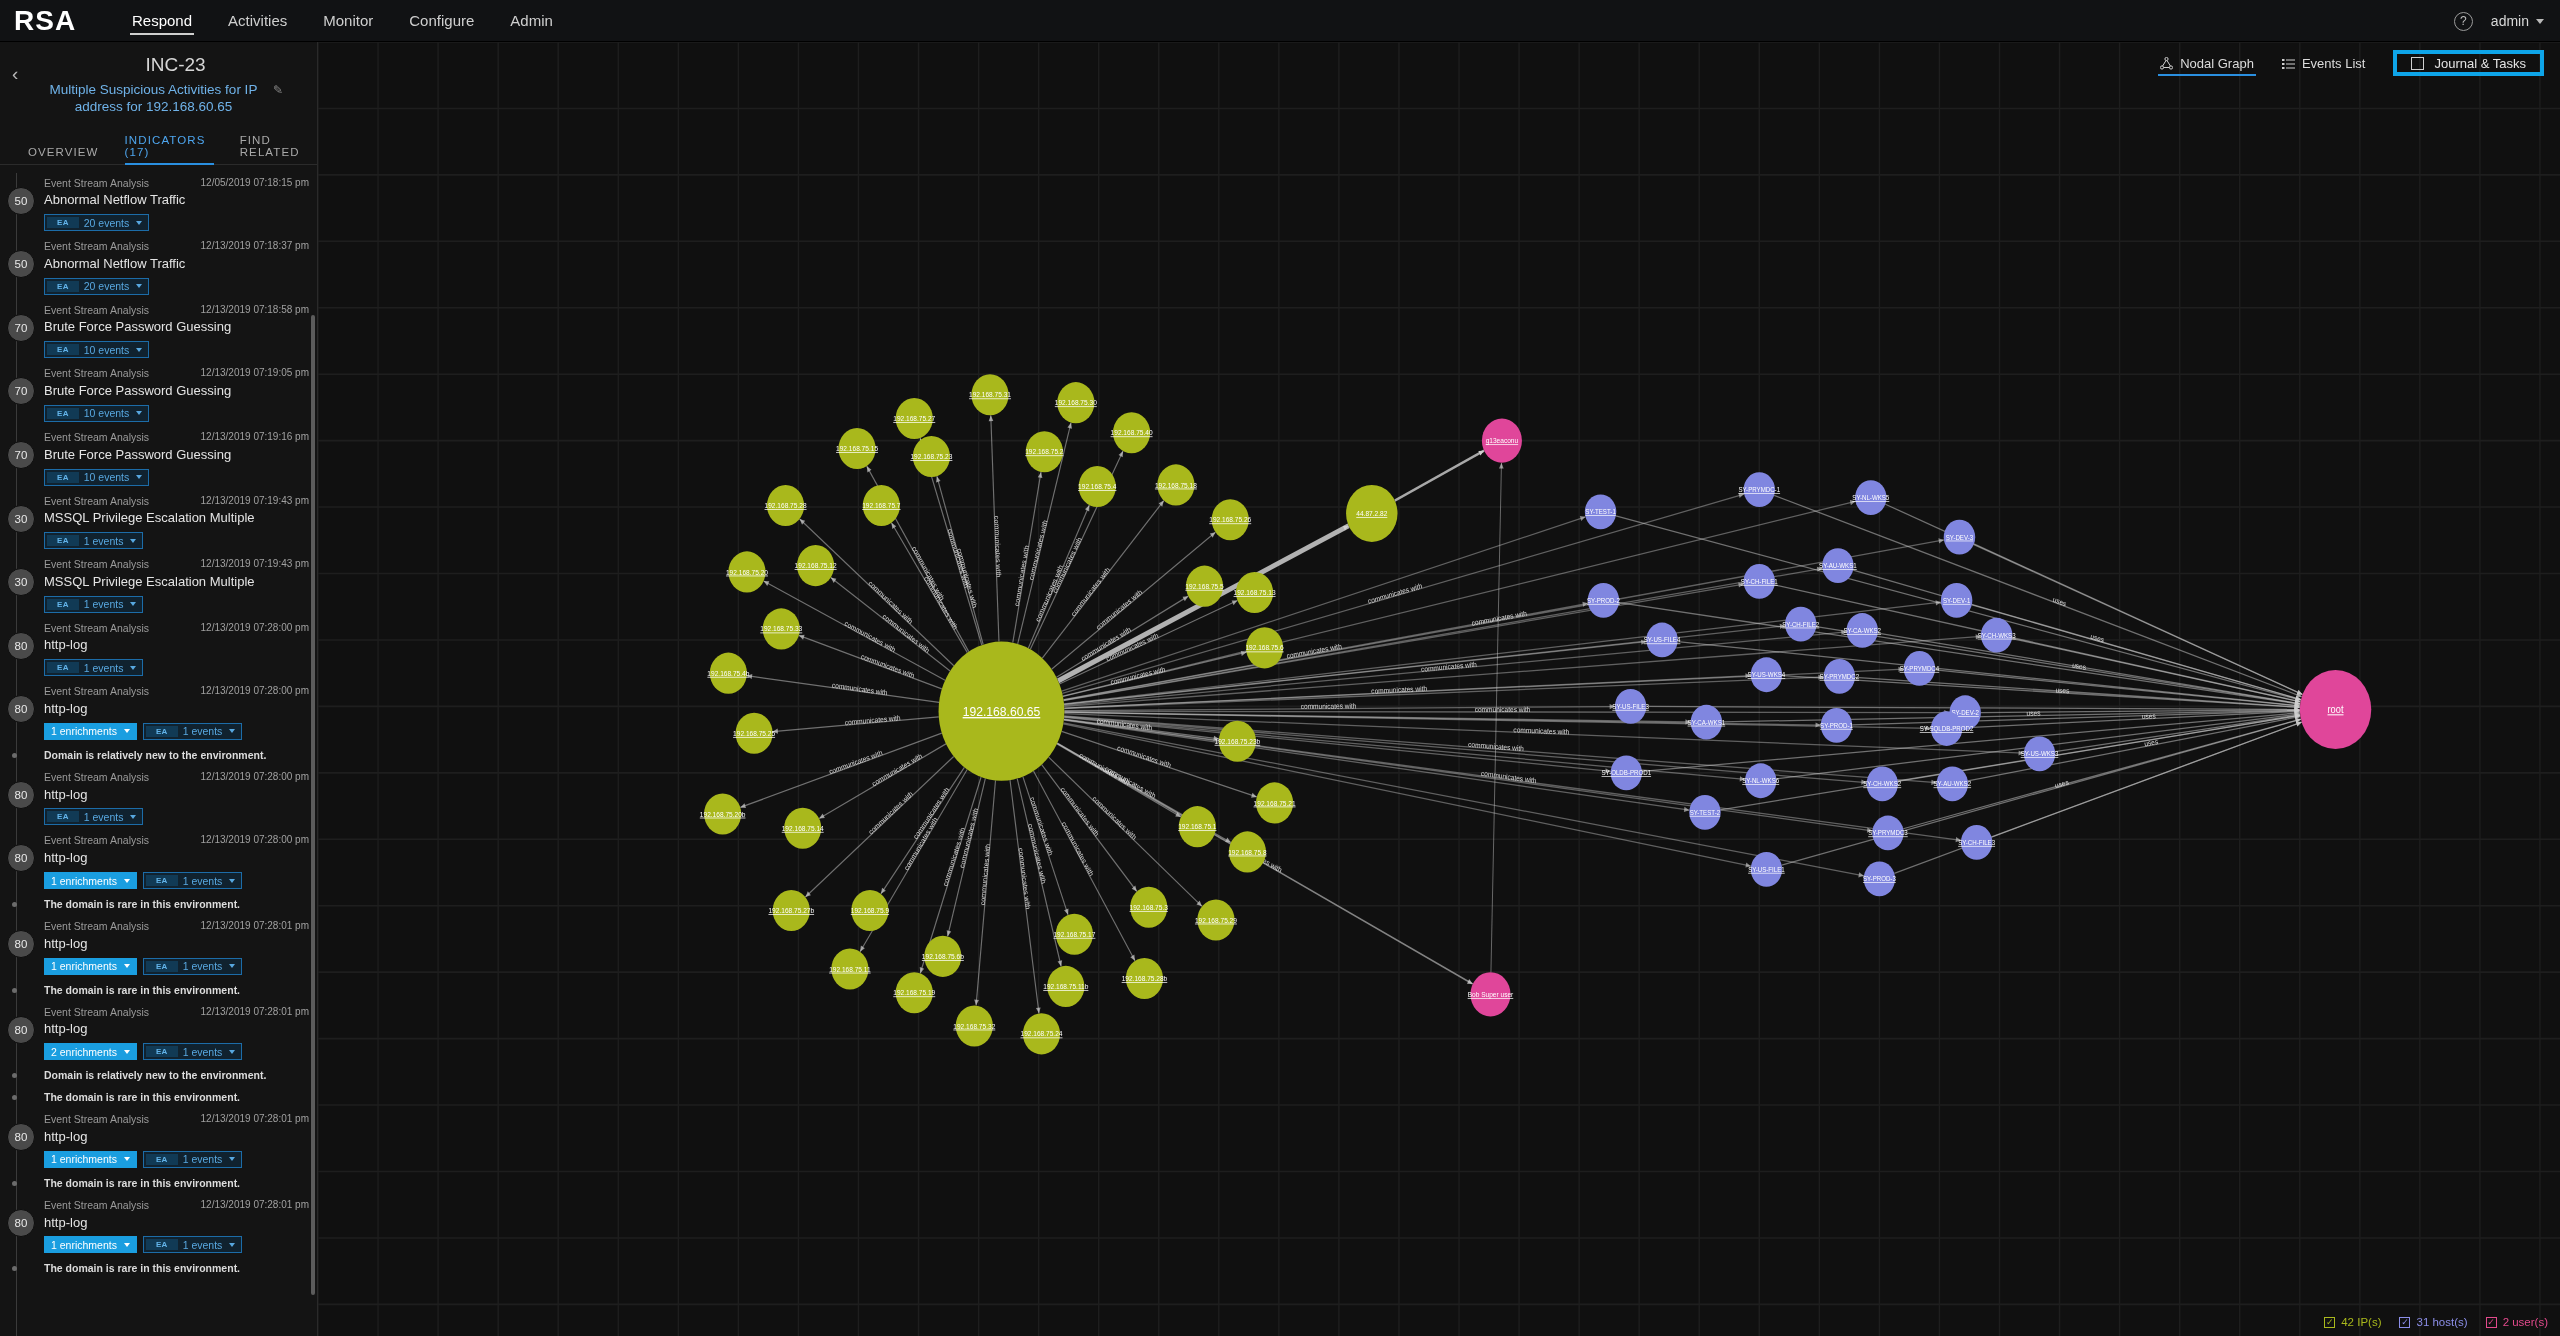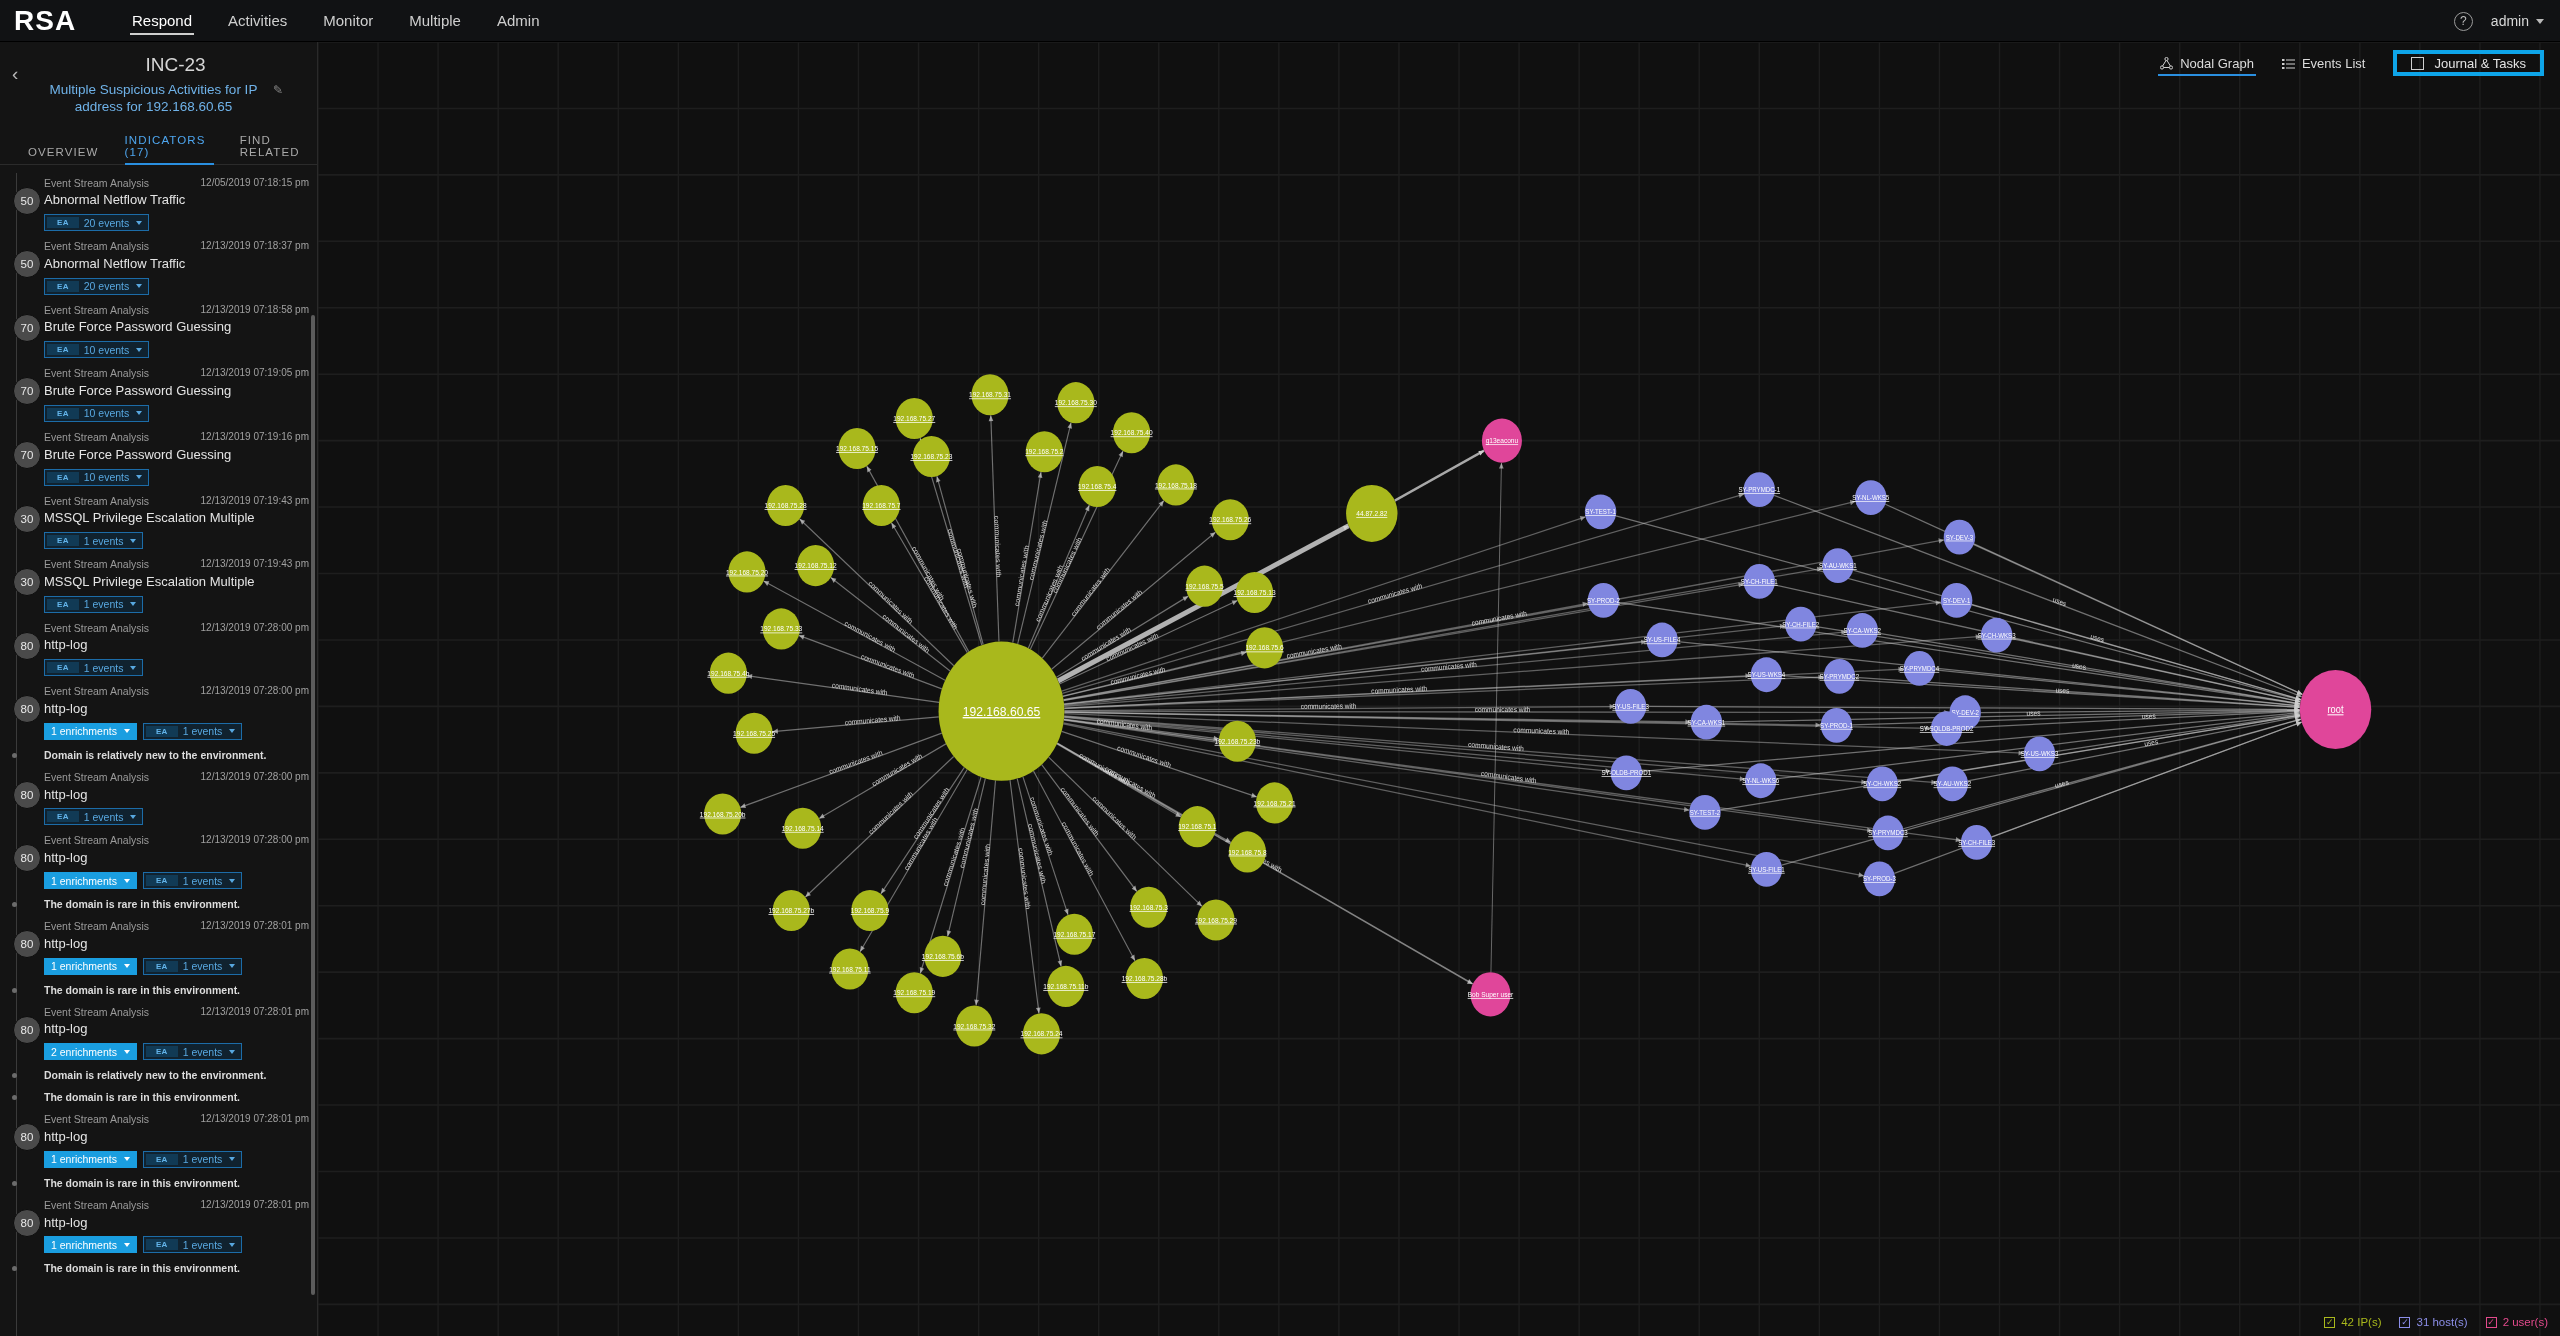--- a/index.html
+++ b/index.html
@@ -103,21 +103,21 @@
     padding: 3px 10px 5px 44px;
     min-height: 36px;
   }
   .ind-src { font-size: 10.5px; color: #9b9b9b; line-height: 1.5; }
   .ind-name { font-size: 13px; color: #e4e4e4; line-height: 1.45; }
   .ind-time {
     position: absolute; right: 8px; top: 4px;
     font-size: 10px; color: #a0a0a0; white-space: nowrap;
   }
   .score {
-    position: absolute; left: 13px; top: 14px;
+    position: absolute; left: 7px; top: 14px;
     width: 28px; height: 28px; border-radius: 50%;
     background: #4a4a4a; color: #e8e8e8;
     font-size: 11.5px; display: flex; align-items: center; justify-content: center;
     border: 1px solid #0d0d0d;
   }
   .chips { display: flex; gap: 6px; margin-top: 4px; }
   .chip {
     display: flex; align-items: center; gap: 5px;
     border: 1px solid #1c6ca8; background: #10222f;
     padding: 1px 6px 1px 2px; height: 17px;
@@ -181,21 +181,21 @@
 </style>
 </head>
 <body>
 
 <div id="topnav">
   <div id="logo">RSA</div>
   <div id="mainmenu">
       <div class="mi active">Respond</div>
       <div class="mi">Activities</div>
       <div class="mi">Monitor</div>
-      <div class="mi">Multiple</div>
+      <div class="mi">Configure</div>
       <div class="mi">Admin</div>
     </div>
   <div id="navright">
     <div class="circ-q">?</div>
     <div id="adminbox">
       <span>admin</span>
       <span class="caret-d"></span>
     </div>
   </div>
 </div>

